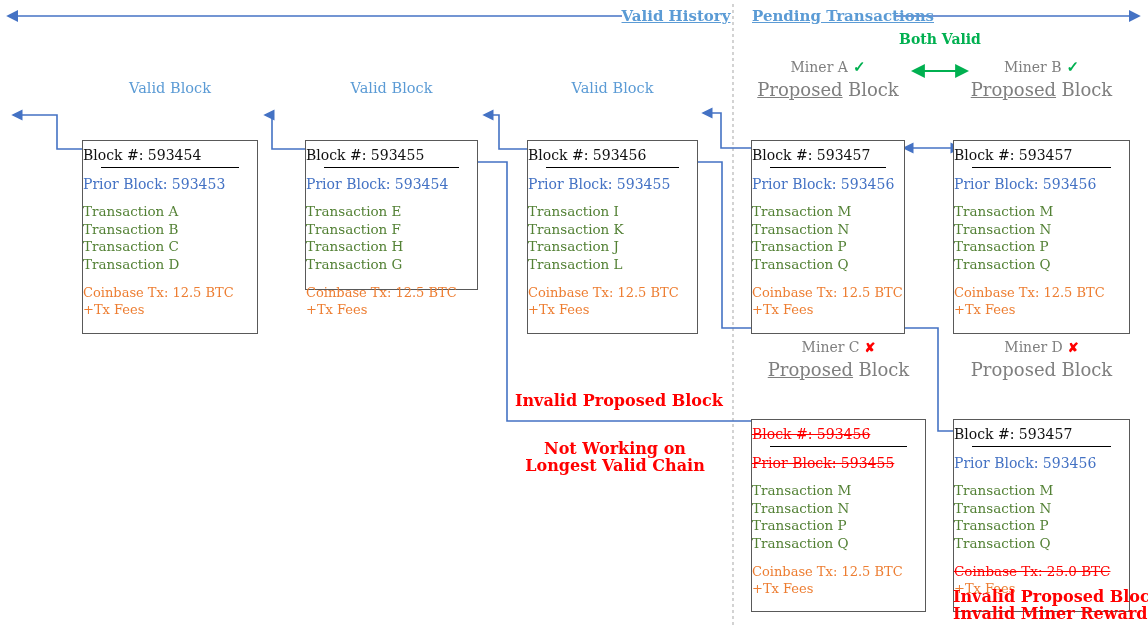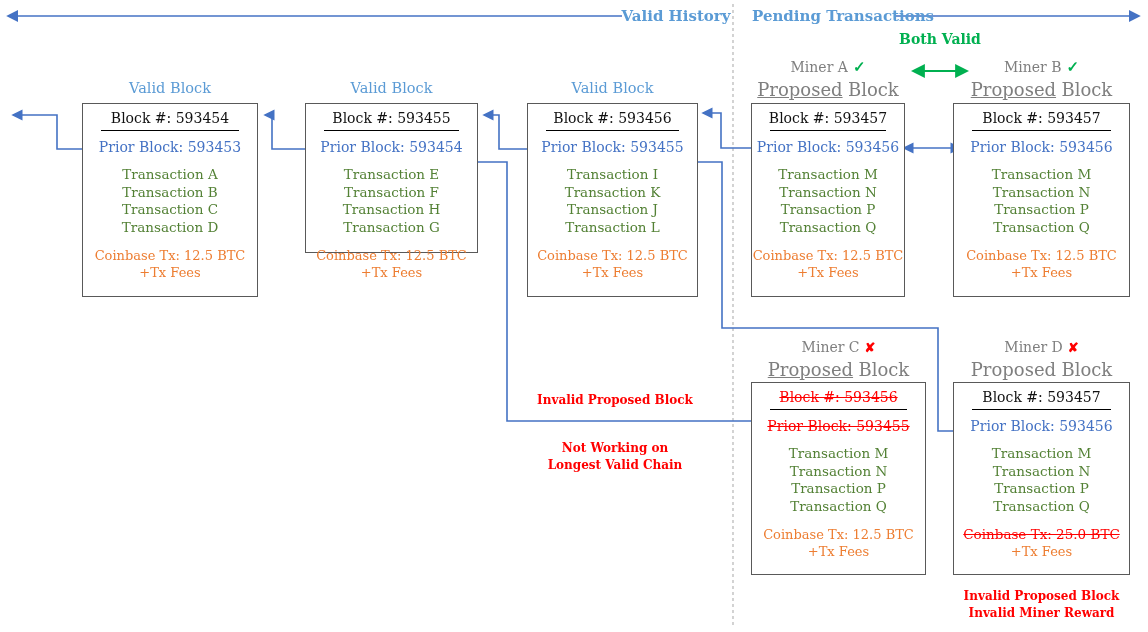--- a/index.html
+++ b/index.html
@@ -20,34 +20,35 @@
     position:relative;
     width:1148px; height:632px;
     font-family:"DejaVu Serif", "Liberation Serif", serif;
     overflow:hidden;
     background:#ffffff;
   }
   svg.overlay { position:absolute; left:0; top:0; z-index:1; }
   .mfill-blue { fill: var(--accent-blue); }
   .mfill-green { fill: var(--bright-green); }
   .lbl { position:absolute; text-align:center; z-index:2; white-space:nowrap; }
-  .hdr { font-size:15px; font-weight:bold; color:var(--light-blue); }
+  .hdr { font-size:15px; font-weight:bold; color:var(--light-blue);text-decoration:underline; }
   .btitle { font-size:14.5px; color:var(--light-blue); }
   .miner-name { font-size:14px; color:var(--gray-label); }
   .vmark { color:var(--bright-green); font-weight:bold; font-size:15px; margin-left:5px; }
   .xmark { color:var(--red); font-weight:bold; font-size:13px; margin-left:5px; }
   .proposed { font-size:18px; color:var(--gray-label); }
   .proposed .w1 { text-decoration:underline; margin-right:0.30em; }
   .bothvalid { font-size:14px; color:var(--bright-green); }
-  .redno { font-size:12px; font-weight:bold; color:var(--red); line-height:17px; }
+  .redno { font-size:16px; font-weight:bold; color:var(--red); line-height:17px; }
   .bbox {
     position:absolute; z-index:2;
     border:1px solid var(--border-gray);
     background:#ffffff;
-    text-align:center;
+    text-align:left;
+    margin-top:37px;
   }
   .bno   { margin-top:5px; line-height:19px; font-size:14px; color:var(--text-black); }
   .bdiv  { margin:2px 18px 0 18px; border-top:1.4px solid #000; }
   .bprior{ margin-top:7px; line-height:19px; font-size:14px; color:var(--accent-blue); }
   .btxs  { margin-top:9px; }
   .btx   { line-height:17.5px; font-size:13.5px; color:var(--green-tx); }
   .bcoin { margin-top:11px; line-height:17px; font-size:13px; color:var(--orange); }
   .bfees { line-height:17px; font-size:13px; color:var(--orange); }
   .struck { color:var(--red) !important; text-decoration:line-through; }
 </style>

